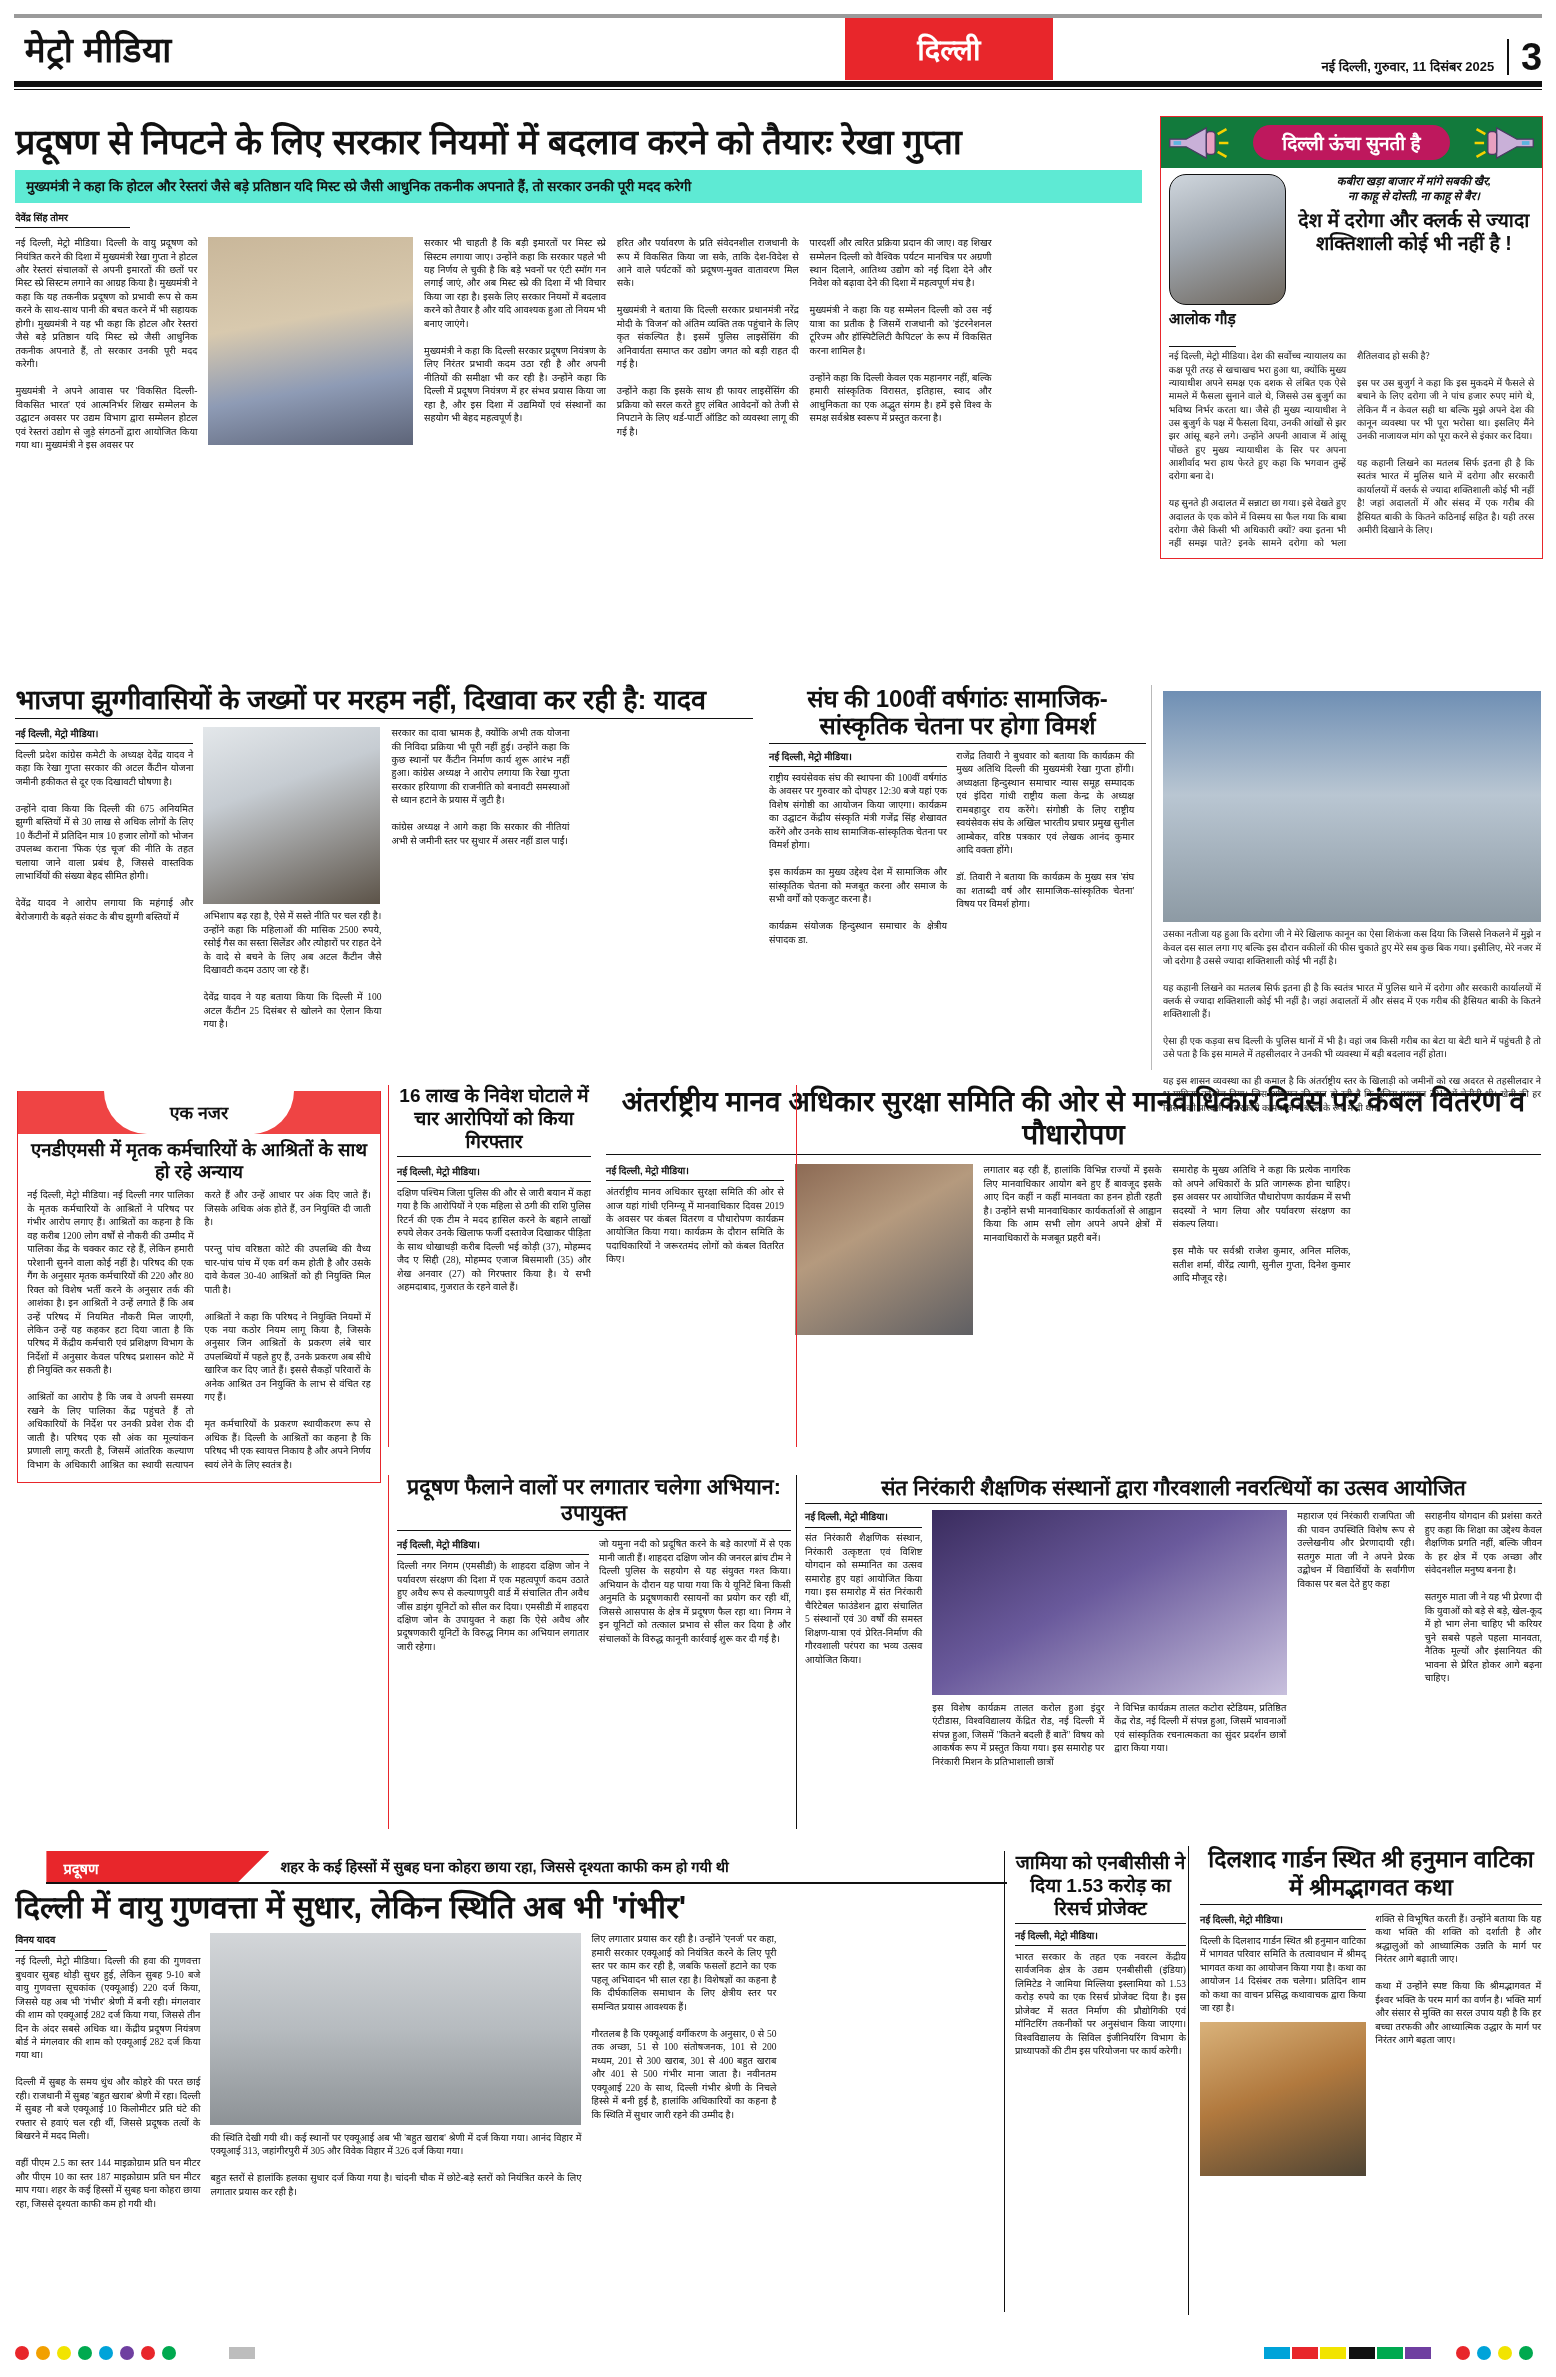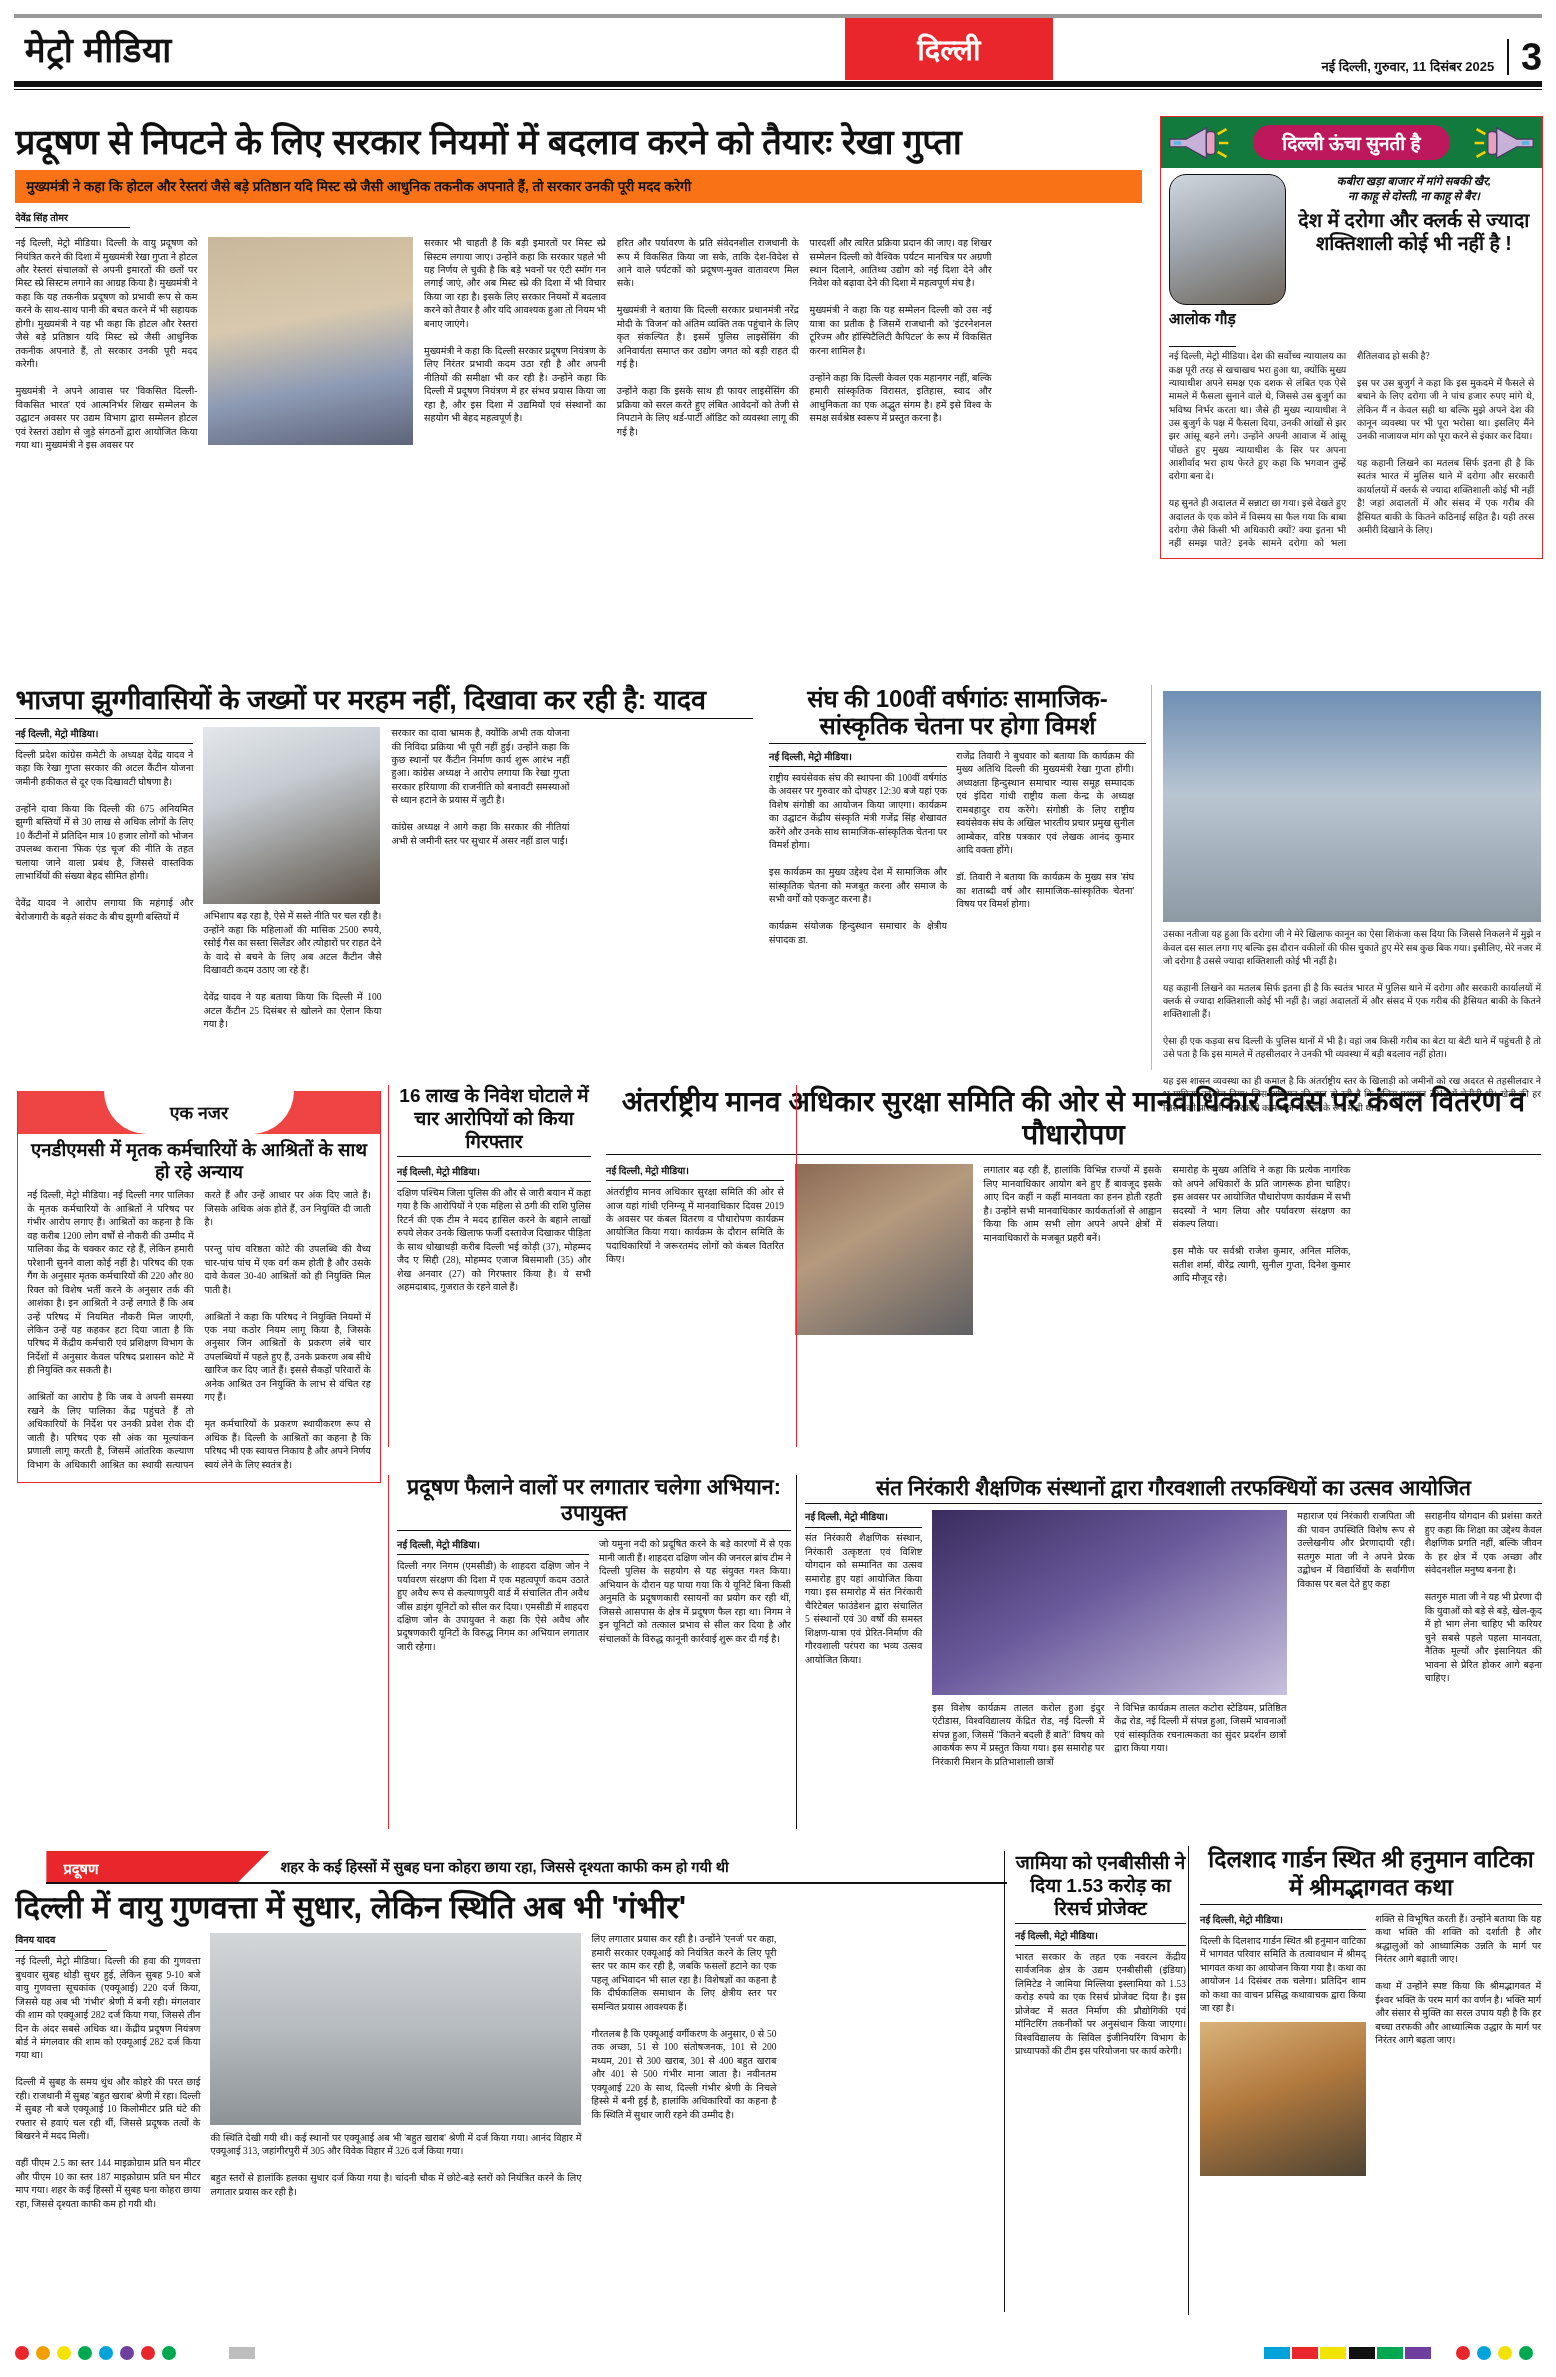--- a/index.html
+++ b/index.html
@@ -61,21 +61,21 @@
     font-size:9.6px;font-weight:bold;
   }
   .rule-thin{border-top:0.8px solid #111;margin:3.1px 0 4.6px 0;}
   .photo{background:#cfcfcf;position:relative;overflow:hidden;}
   .cols2{column-count:2;column-gap:10.8px;}
 
   
   .lead{position:absolute;left:15.4px;top:108px;width:1127px;}
   .lead h1{margin:0;font-size:35px;letter-spacing:-0.2px;}
   .lead-kicker{
-    background:#f97316;margin-top:9.2px;padding:7px 7.7px 7.7px 10.8px;
+    background:#5eead4;margin-top:9.2px;padding:7px 7.7px 7.7px 10.8px;
     font-family:"Liberation Sans","DejaVu Sans",sans-serif;
     font-weight:bold;font-size:13.5px;color:#111;
   }
   .lead-body{margin-top:9.2px;display:flex;gap:10.8px;}
   .lead-col{width:182px;}
   .lead-photo{width:205px;height:208px;}
 
   
   .rail{position:absolute;left:1160px;top:102px;width:381px;border:1.5px solid #e8262b;}
   .rail-banner{background:#127a3c;height:51px;position:relative;display:flex;align-items:center;justify-content:center;}
@@ -402,21 +402,21 @@
       <div class="s5-col">
         <div class="dateline">नई दिल्ली, मेट्रो मीडिया।</div>
         <div class="rule-thin"></div>
         <div class="body-txt" style="white-space:pre-line;">दिल्ली नगर निगम (एमसीडी) के शाहदरा दक्षिण जोन ने पर्यावरण संरक्षण की दिशा में एक महत्वपूर्ण कदम उठाते हुए अवैध रूप से कल्याणपुरी वार्ड में संचालित तीन अवैध जींस डाइंग यूनिटों को सील कर दिया। एमसीडी में शाहदरा दक्षिण जोन के उपायुक्त ने कहा कि ऐसे अवैध और प्रदूषणकारी यूनिटों के विरुद्ध निगम का अभियान लगातार जारी रहेगा।</div>
       </div>
       <div class="s5-col body-txt" style="white-space:pre-line;">जो यमुना नदी को प्रदूषित करने के बड़े कारणों में से एक मानी जाती हैं। शाहदरा दक्षिण जोन की जनरल ब्रांच टीम ने दिल्ली पुलिस के सहयोग से यह संयुक्त गश्त किया। अभियान के दौरान यह पाया गया कि ये यूनिटें बिना किसी अनुमति के प्रदूषणकारी रसायनों का प्रयोग कर रही थीं, जिससे आसपास के क्षेत्र में प्रदूषण फैल रहा था। निगम ने इन यूनिटों को तत्काल प्रभाव से सील कर दिया है और संचालकों के विरुद्ध कानूनी कार्रवाई शुरू कर दी गई है।</div>
     </div>
   </div>
 
   <div class="s6">
-    <h3 class="hl" style="text-align:center;">संत निरंकारी शैक्षणिक संस्थानों द्वारा गौरवशाली तरफक्धियों का  उत्सव आयोजित</h3>
+    <h3 class="hl" style="text-align:center;">संत निरंकारी शैक्षणिक संस्थानों द्वारा गौरवशाली नवरत्धियों का  उत्सव आयोजित</h3>
     <div class="rule-thin"></div>
     <div class="s6-body">
       <div class="s6-col">
         <div class="dateline">नई दिल्ली, मेट्रो मीडिया।</div>
         <div class="rule-thin"></div>
         <div class="body-txt" style="white-space:pre-line;">संत निरंकारी शैक्षणिक संस्थान, निरंकारी उत्कृष्टता एवं विशिष्ट योगदान को सम्मानित का उत्सव समारोह हुए यहां आयोजित किया गया। इस समारोह में संत निरंकारी चैरिटेबल फाउंडेशन द्वारा संचालित 5 संस्थानों एवं 30 वर्षों की समस्त शिक्षण-यात्रा एवं प्रेरित-निर्माण की गौरवशाली परंपरा का भव्य उत्सव आयोजित किया।</div>
       </div>
       <div style="width:355px;">
         <div class="photo s6-photo ph-stage"></div>
         <div style="display:flex;gap:10px;margin-top:6.2px;">

